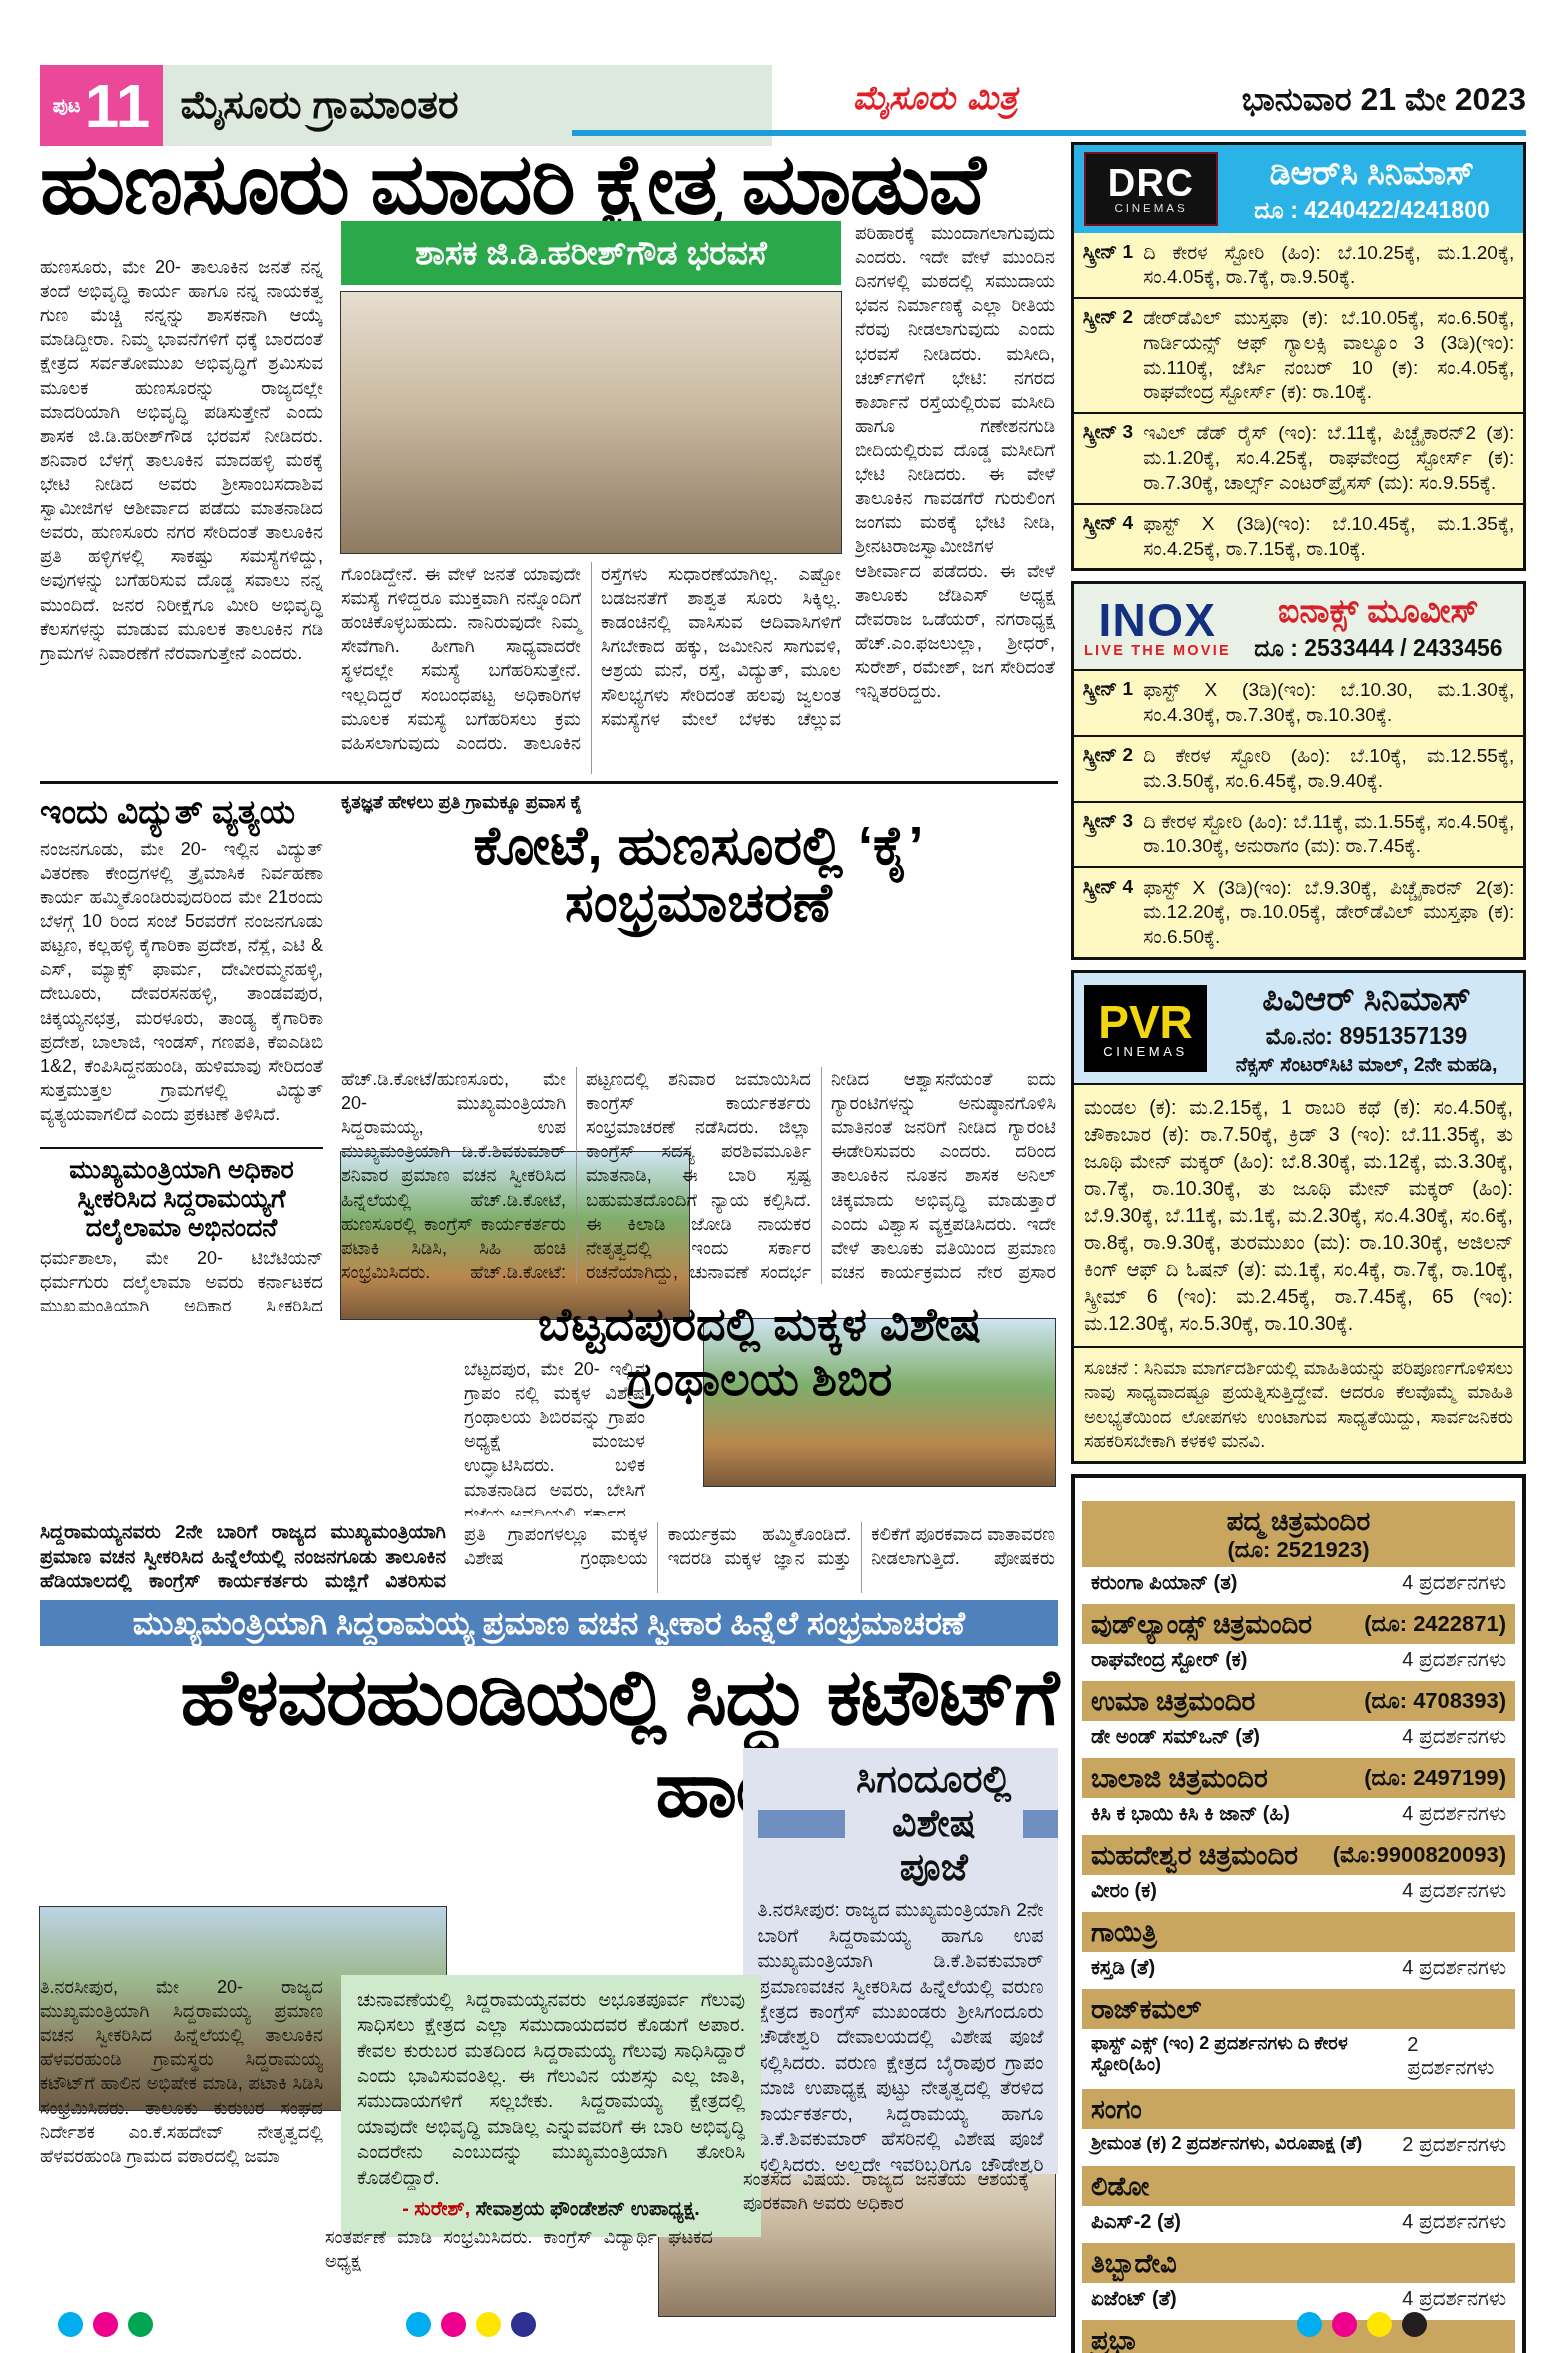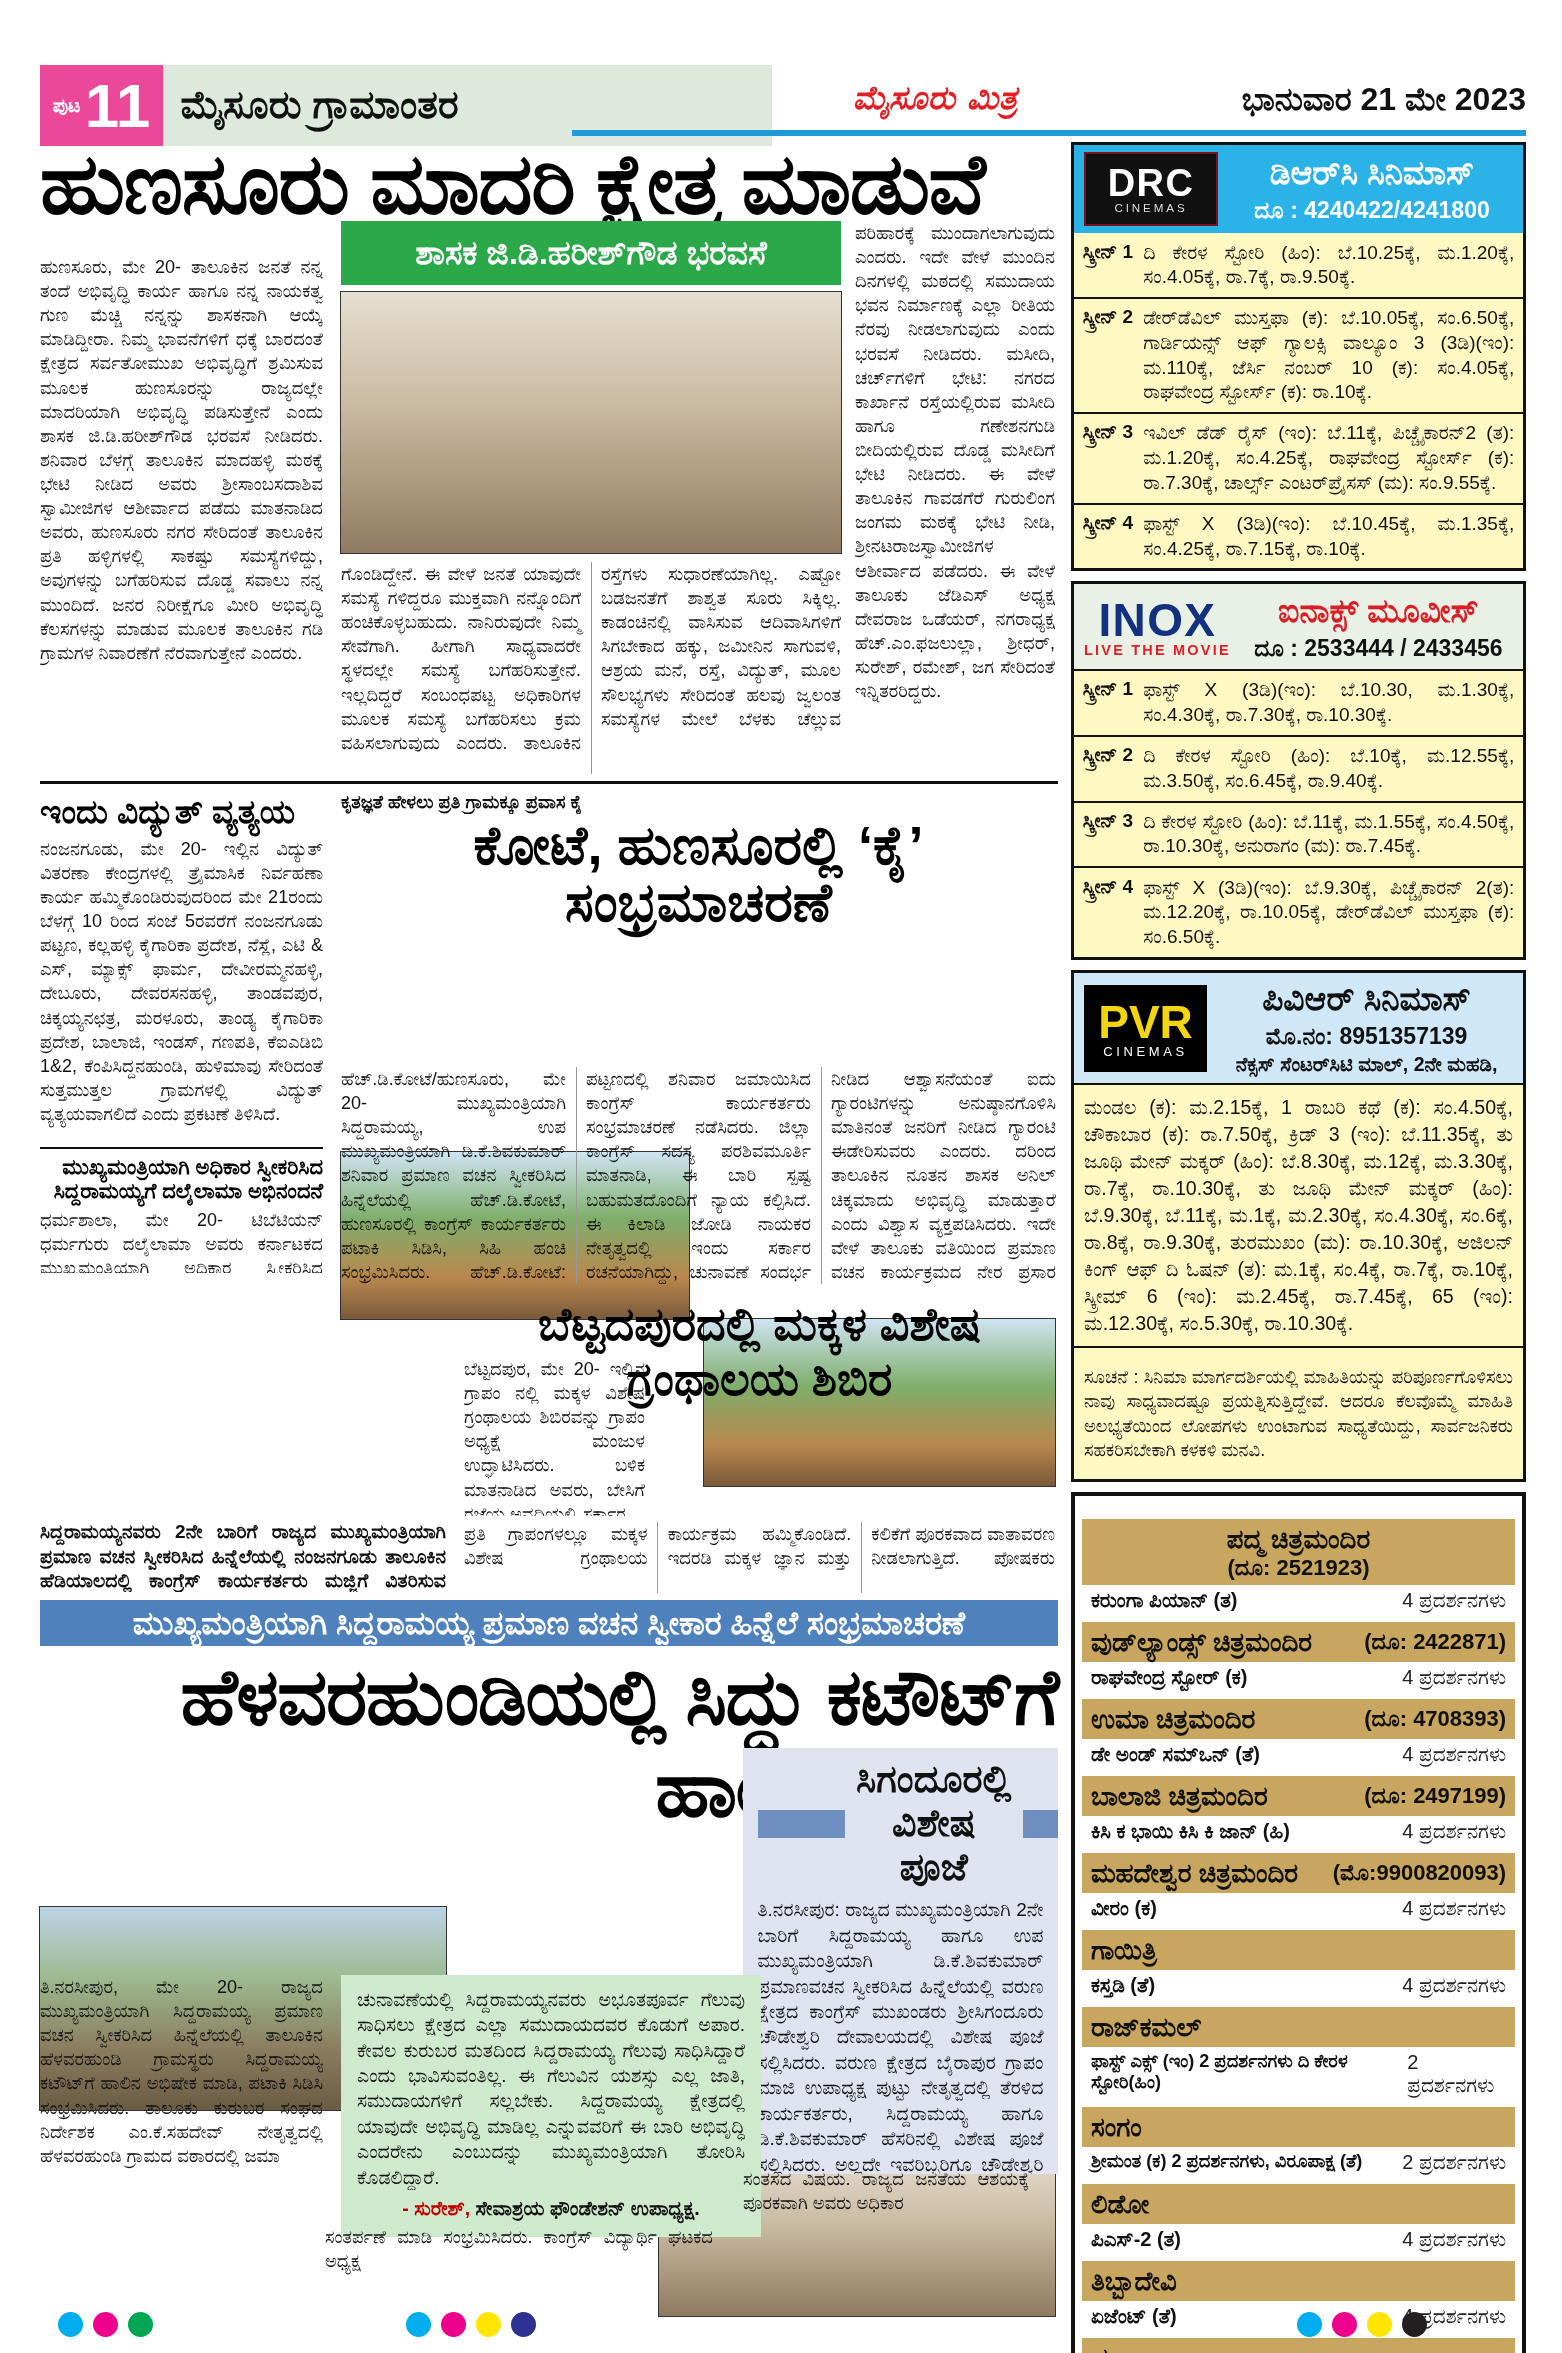--- a/index.html
+++ b/index.html
@@ -15,21 +15,21 @@
   .page-word{font-size:19px;font-weight:bold;}
   .page-num{font-size:62px;font-weight:900;line-height:1;}
   .edition-name{font-size:39px;font-weight:bold;padding-left:17.4px;color:#111;}
   .masthead{color:#e31e24;font-family:"DejaVu Serif",serif;font-style:italic;font-weight:bold;font-size:33px;text-align:center;}
   .date-txt{font-size:32px;font-weight:bold;text-align:right;}
   .blue-rule{background:#1e9cd7;height:5.8px;}
   
   .main-head{font-size:84px;font-weight:900;letter-spacing:-1.4px;line-height:1.02;color:#000;}
   .sec-head{font-size:54px;font-weight:900;line-height:1.05;color:#000;text-align:center;}
   .mid-head{font-size:46px;font-weight:900;text-align:center;color:#000;}
-  .small-head{font-size:21px;font-weight:900;text-align:right;color:#000;line-height:1.15;}
+  .small-head{font-size:25px;font-weight:900;text-align:center;color:#000;line-height:1.15;}
   .green-box{background:#2ba84a;color:#fff;font-size:33px;font-weight:900;display:flex;align-items:center;justify-content:center;}
   .blue-bar{background:#4f81bd;color:#fff;font-size:32px;font-weight:900;display:flex;align-items:center;justify-content:center;}
   .big-head{font-size:78px;font-weight:900;letter-spacing:-1.4px;text-align:right;color:#000;}
   
   .photo{position:relative;background:linear-gradient(160deg,#cdbfa5 0%,#b9a888 30%,#8d9f8a 60%,#6f7f6d 100%);outline:1.4px solid #333;}
   .photo.crowd{background:linear-gradient(180deg,#bcd3e6 0%,#9db98f 35%,#8a7d5f 70%,#6b5b44 100%);}
   .photo.flags{background:linear-gradient(180deg,#cfe4f2 0%,#7fae6b 40%,#b9874e 75%,#7a5a3a 100%);}
   .photo.indoor{background:linear-gradient(180deg,#e6ded0 0%,#c9b9a0 45%,#8f7a62 100%);}
   
   .cin-box{border:3.6px solid #111;background:#fef9c3;}
@@ -51,21 +51,21 @@
   .cin-title{font-size:33px;font-weight:900;}
   .drc-title{color:#fff;}
   .inox-title{color:#d62128;}
   .pvr-title{color:#111;}
   .cin-phone{font-size:23px;font-weight:bold;margin-top:4.3px;}
   .drc-phone{color:#fff;}
   .screen-row{display:flex;gap:10px;padding:7.2px 8.7px;border-top:2.2px solid #111;}
   .screen-label{font-size:19px;font-weight:bold;white-space:nowrap;}
   .screen-shows{font-size:19px;line-height:1.3;}
   .pvr-body{font-size:19.6px;line-height:1.38;padding:8.7px 10px;border-top:2.2px solid #111;}
-  .pvr-note{font-size:18px;line-height:1.35;padding:17px 10px;border-top:2.2px solid #111;}
+  .pvr-note{font-size:18px;line-height:1.35;padding:8px 10px;border-top:2.2px solid #111;}
   
   .thr-box{border:4.3px solid #111;padding:7.2px;}
   .thr-bar{background:#c8a65f;display:flex;justify-content:space-between;align-items:center;padding:4.3px 8.7px;margin-top:5.8px;}
   .thr-name{font-size:26px;font-weight:900;color:#111;}
   .thr-phone{font-size:22px;font-weight:bold;}
   .thr-row{display:flex;justify-content:space-between;padding:4.3px 8.7px;}
   .thr-film{font-size:20px;font-weight:bold;}
   .thr-shows{font-size:20px;color:#222;}
   
   .pooja-box{background:#dfe3ef;padding:10px 14.5px;}

